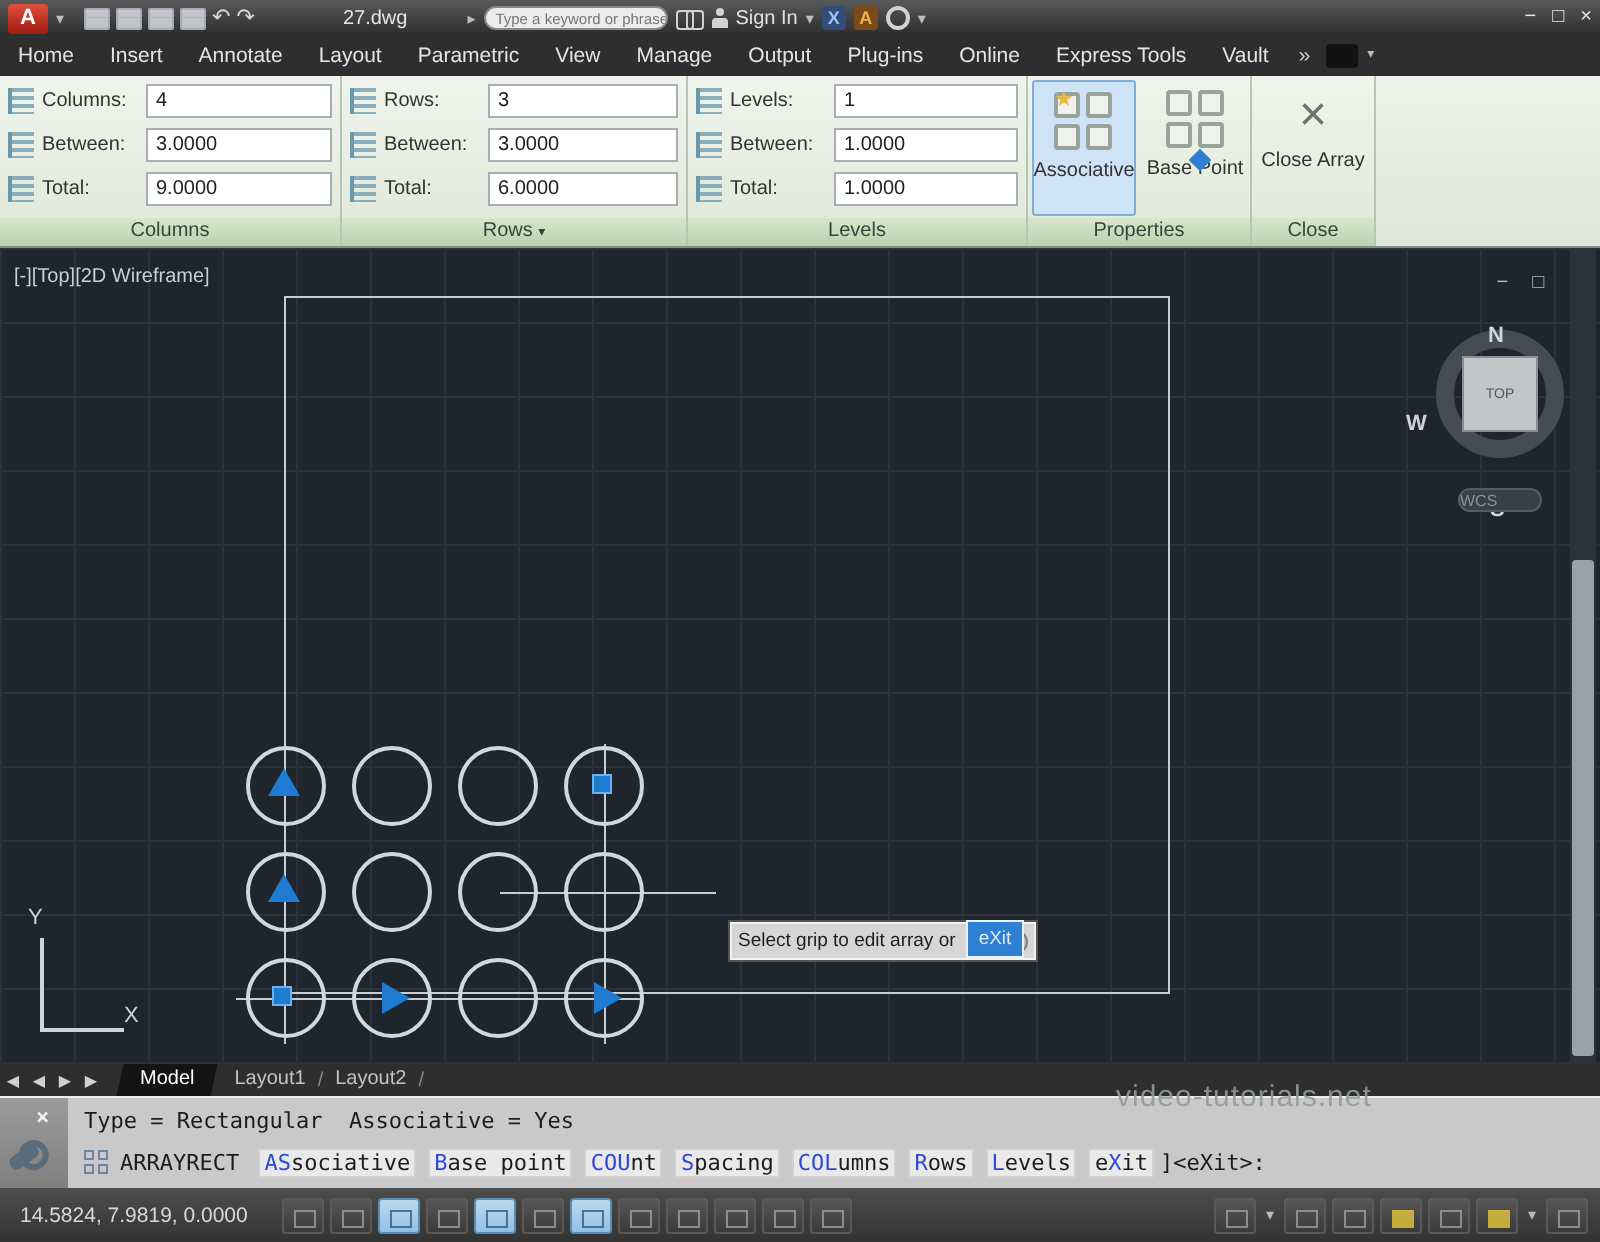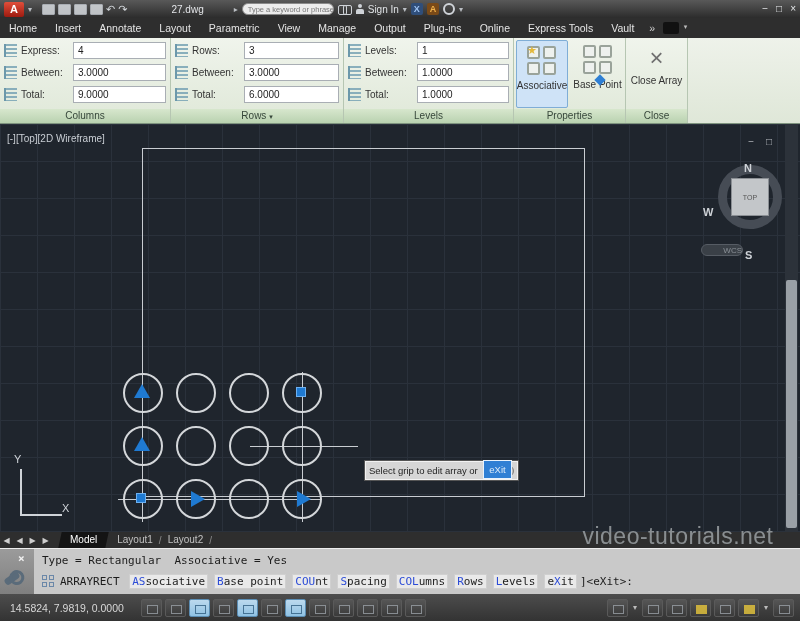--- a/index.html
+++ b/index.html
@@ -83,22 +83,22 @@
   .grip-square { position:absolute; width:10px; height:10px; background:#1f7ad2; border:1px solid #6db0f0; }
   .grip-up { position:absolute; width:0; height:0; border-left:8px solid transparent; border-right:8px solid transparent; border-bottom:14px solid #1f7ad2; }
   .grip-right { position:absolute; width:0; height:0; border-top:8px solid transparent; border-bottom:8px solid transparent; border-left:14px solid #1f7ad2; }
   
   #viewcube { position:absolute; left:718px; top:41px; width:64px; height:64px; border:9px solid #464c55; border-radius:50%; }
   .vc-letter { position:absolute; color:#cfd3d8; font-size:11px; font-weight:bold; }
   #vc-n { left:744px; top:38px; } #vc-s { left:745px; top:125px; }
   #vc-w { left:703px; top:82px; } #vc-e { left:786px; top:82px; }
   #vc-top { position:absolute; left:731px; top:54px; width:38px; height:38px; background:#c3c6c9; border:1px solid #8b8f94;
     color:#555; font-size:7px; text-align:center; line-height:38px; }
-  #wcs { position:absolute; left:701px; top:120px; width:42px; height:12px; background:#3a4047; border:1px solid #565c64;
-    border-radius:6px; color:#8a9097; font-size:8px; text-align:right; line-height:11px; }
+  #wcs { position:absolute; left:729px; top:120px; width:42px; height:12px; background:#3a4047; border:1px solid #565c64;
+    border-radius:6px; color:#8a9097; font-size:8px; text-align:left; line-height:11px; }
   
   .ucs-line { position:absolute; background:#cfd3d8; }
   .ucs-lab { position:absolute; color:#cfd3d8; font-size:11px; }
   
   #tooltip { position:absolute; left:325px; top:337px; width:153px; height:19px; background:#d6d6d6;
     border:1px solid #f2f2f2; box-shadow:0 0 0 1px #555; display:flex; align-items:center; padding:0 3px;margin-left:40px; }
   #tooltip .tip-text { font-size:9.5px; color:#1e1e1e; flex:1; white-space:nowrap; }
   .tip-opt { width:12px; height:12px; border-radius:50%; background:#c2c2c2; border:1px solid #7f7f7f;
     color:#333; font-size:7px; text-align:center; line-height:11px; }
   #dyn-input { position:absolute; left:483px; top:336px; width:29px; height:19px; background:#2f7fd4;
@@ -137,22 +137,22 @@
   .st-btn { width:21px; height:18px; border:1px solid #5a5a5a; border-radius:2px; background:linear-gradient(#565656,#3a3a3a); position:relative; }
   .st-btn::after { content:""; position:absolute; left:5px; top:5px; width:9px; height:7px;
     border:1px solid #9aa0a6; opacity:.8; }
   .st-btn.on { background:linear-gradient(#bcd9ee,#8fc1e3); border-color:#5b8db3; }
   .st-btn.on::after { border-color:#2f5d80; }
   .st-right { margin-left:auto; display:flex; gap:3px; align-items:center; }
   .st-btn.yellow::after { border-color:#e8c73c; background:#e8c73c; }
   .st-caret { color:#bbb; font-size:8px; margin:0 2px; }
 
   
-  #watermark { position:absolute; left:558px; top:523px; width:240px; text-align:center;
-    font-size:23px; color:rgba(148,153,156,.9); z-index:60; pointer-events:none; letter-spacing:.5px; }
+  #watermark { position:absolute; left:558px; top:540px; width:240px; text-align:left;
+    font-size:15px; color:rgba(148,153,156,.9); z-index:60; pointer-events:none; letter-spacing:.5px; }
 </style>
 </head>
 <body>
 
 <div id="app">
 
   <div id="titlebar">
     <div class="app-logo">A</div>
     <span class="tb-mini">▾</span>
     <div class="qat">
@@ -200,21 +200,21 @@
     <span class="rtab-cam"></span>
   </div>
 
   <div id="ribbon">
 
 
     <div class="panel" style="width:171px">
       <div class="panel-body">
         <div class="frow">
             <span class="fico"></span>
-          <span class="flabel">Express:</span>
+          <span class="flabel">Columns:</span>
           <span class="fval">4</span>
           </div>
         <div class="frow">
             <span class="fico"></span>
           <span class="flabel">Between:</span>
           <span class="fval">3.0000</span>
           </div>
         <div class="frow">
             <span class="fico"></span>
           <span class="flabel">Total:</span>

